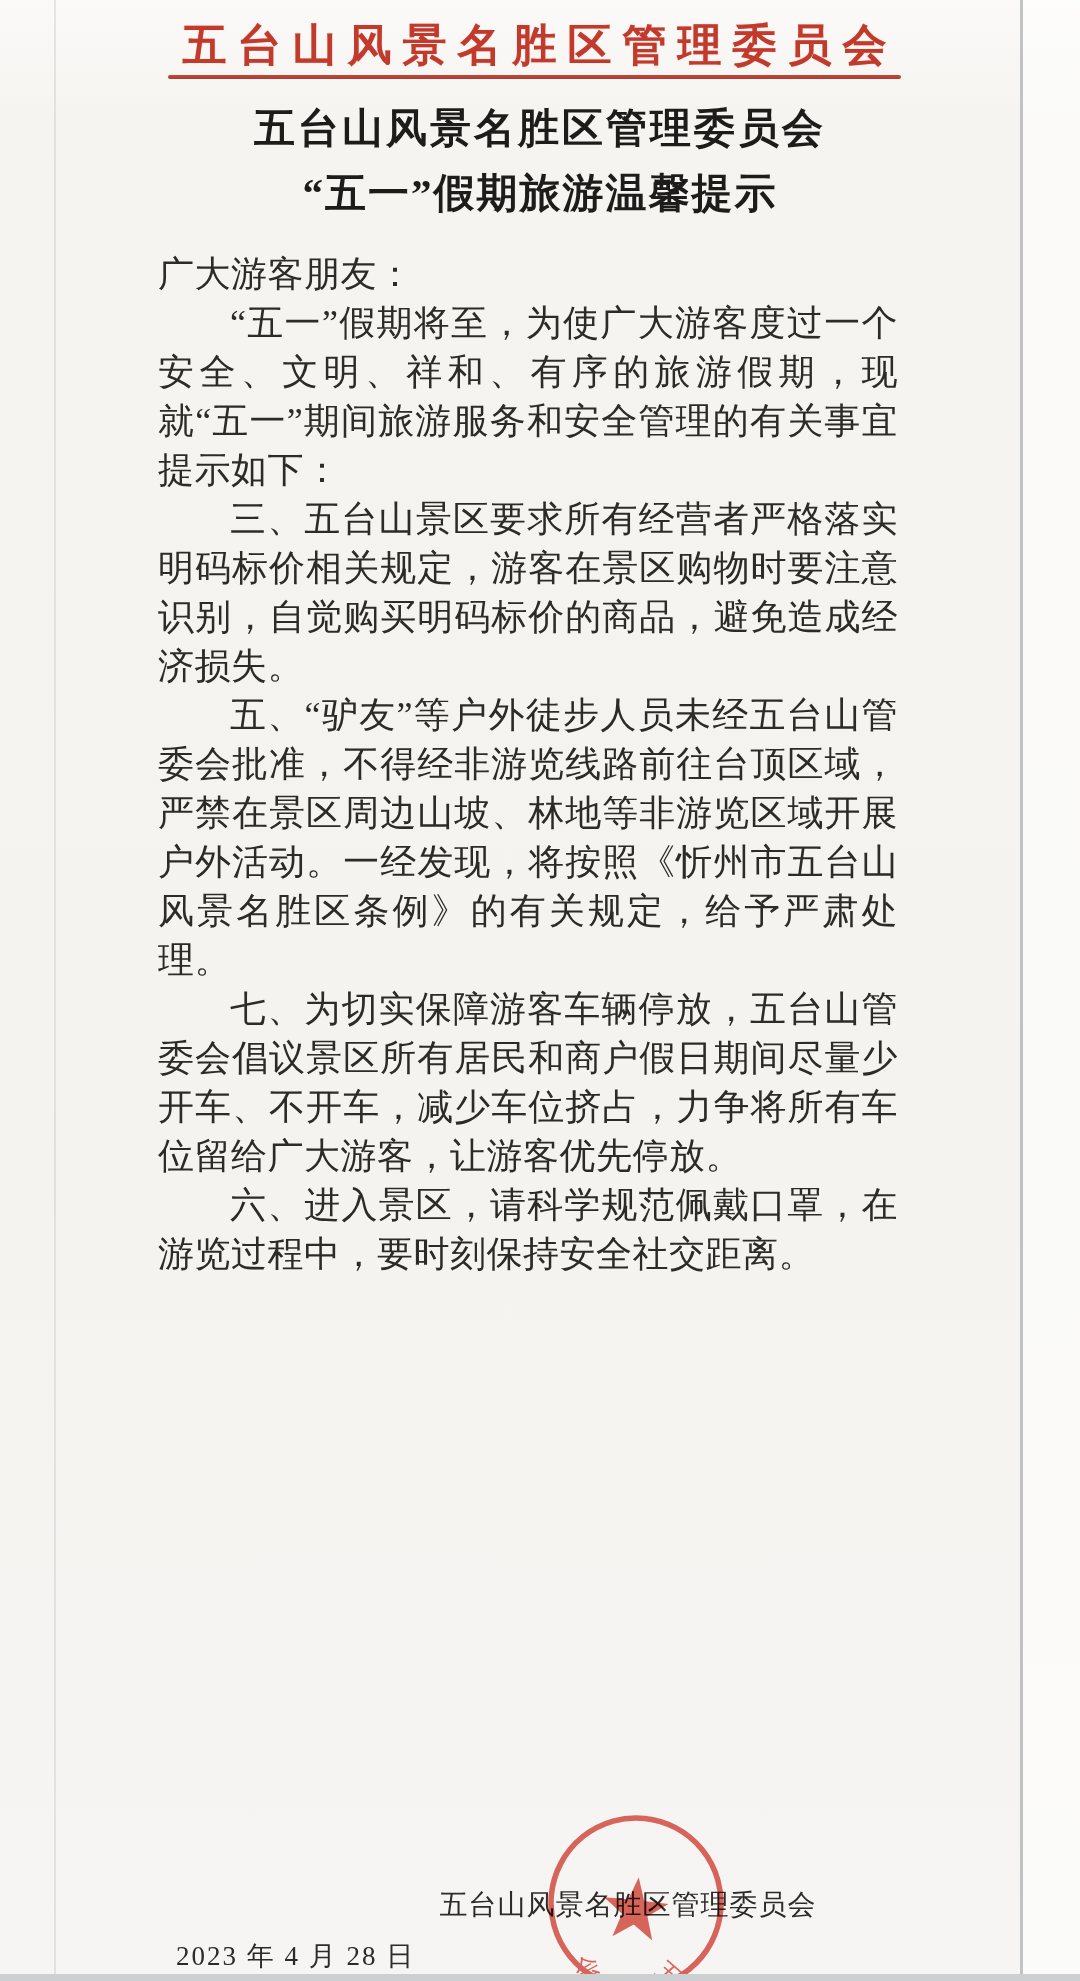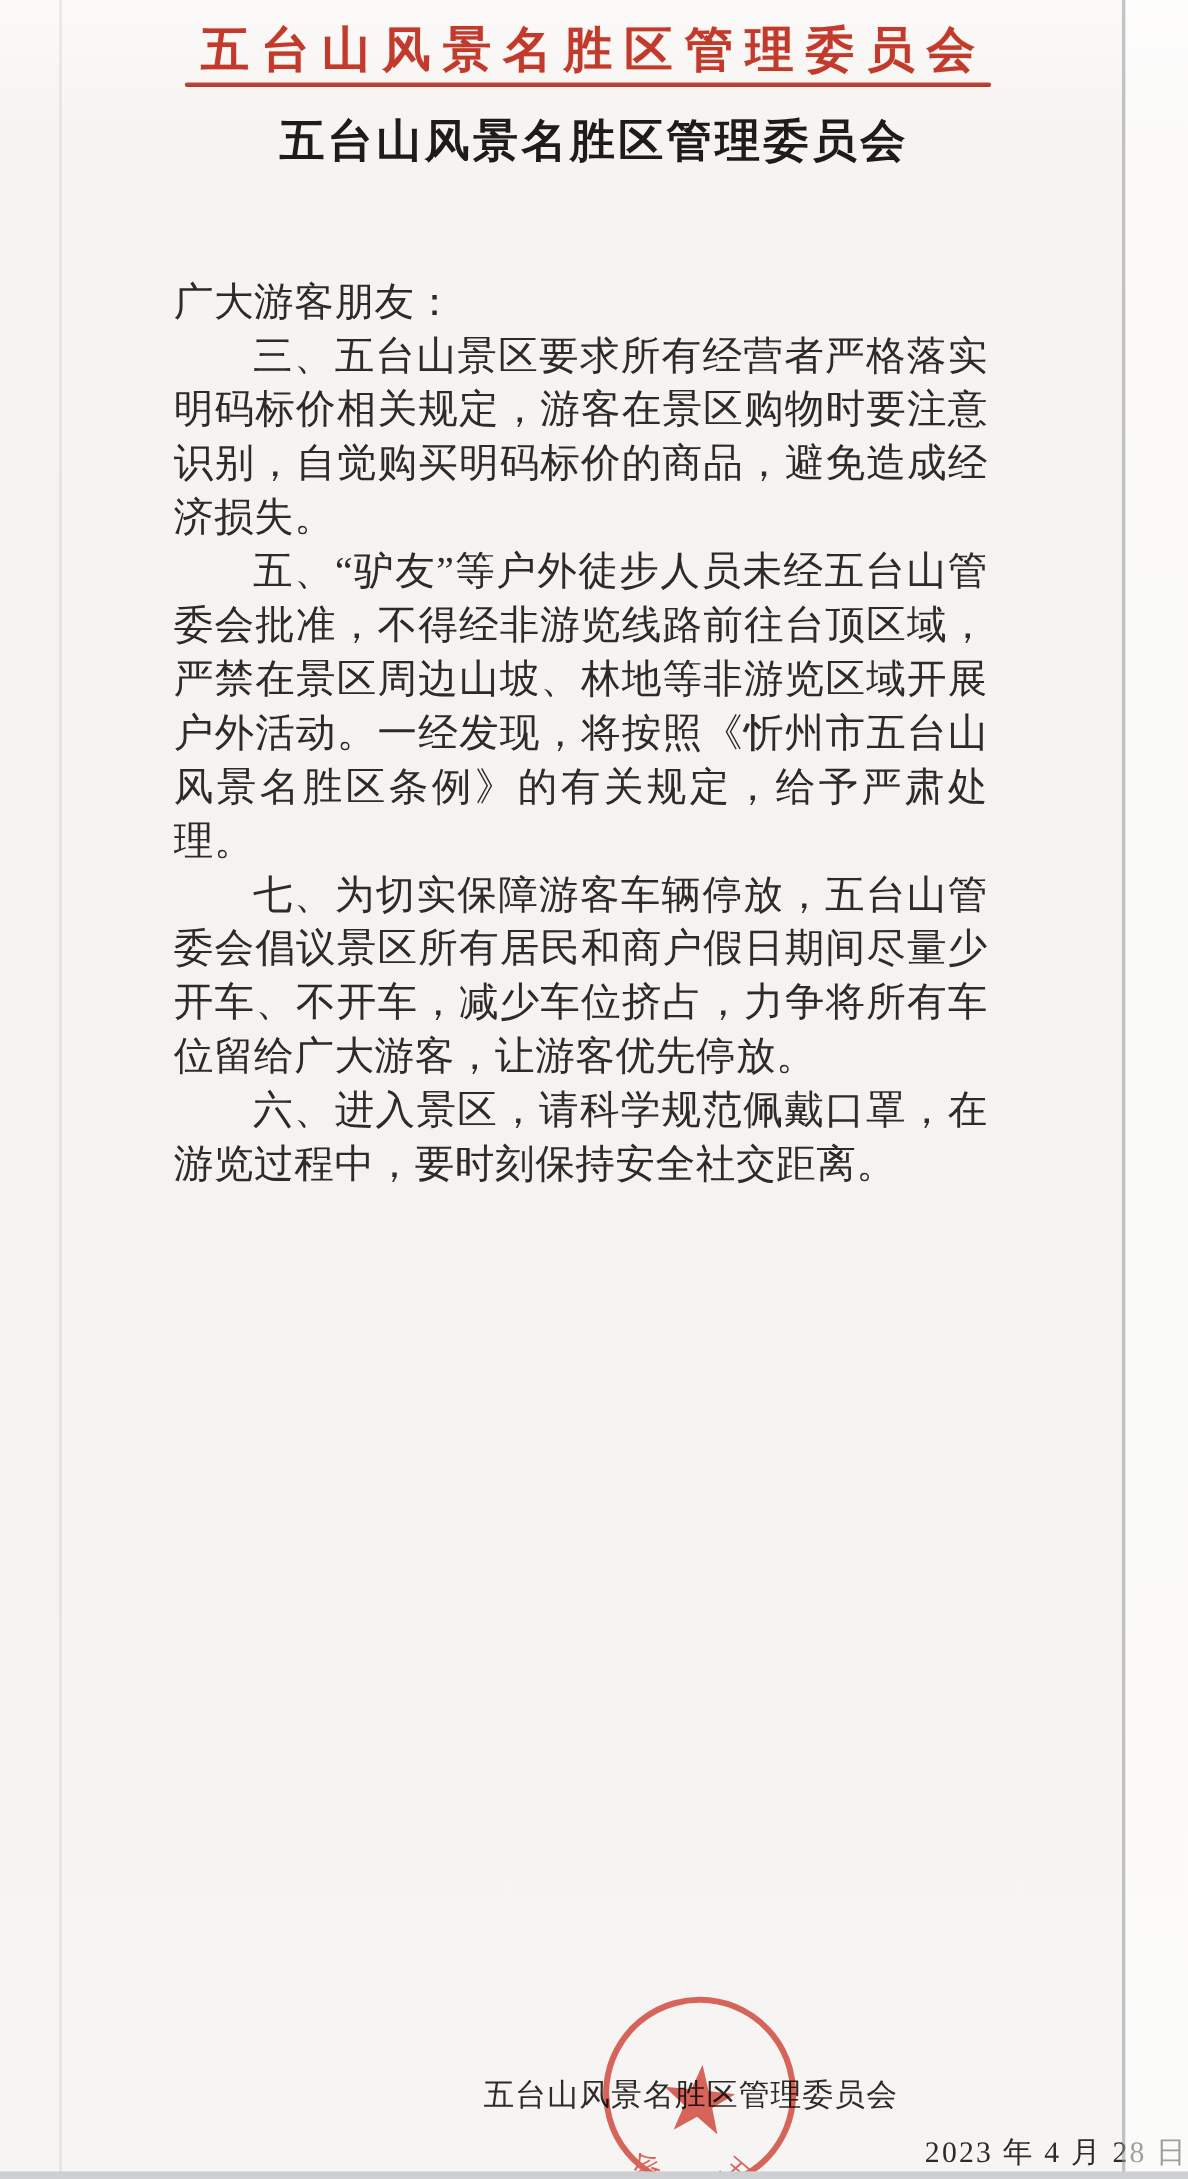--- a/index.html
+++ b/index.html
@@ -56,44 +56,46 @@
   }
   .body-text p{margin:0;padding:0;}
   .body-text p.para{text-indent:2em;}
   
   .sig-name{
     position:absolute;top:1886px;left:176px;width:904px;
     text-align:center;font-size:28px;letter-spacing:1px;color:#2d2b28;
   }
   .sig-date{
     position:absolute;top:1938px;left:176px;width:904px;
-    text-align:right;font-size:27px;letter-spacing:2px;color:#2d2b28;
+    text-align:left;font-size:27px;letter-spacing:2px;color:#2d2b28;
   }
   
   .seal{
     position:absolute;left:545px;top:1812px;width:182px;height:182px;
     opacity:.82;
     mix-blend-mode:multiply;
     transform:rotate(6deg);
   }
 </style>
 </head>
 <body>
 
 <div class="page">
 
   <div class="letterhead">五台山风景名胜区管理委员会</div>
   <div class="red-rule"></div>
 
   <div class="doc-title">
     <div class="t1">五台山风景名胜区管理委员会</div>
+    <div class="t2">“五一”假期旅游温馨提示</div>
   </div>
 
   <div class="body-text">
     <p class="salutation">广大游客朋友：</p>
+    <p class="para">“五一”假期将至，为使广大游客度过一个安全、文明、祥和、有序的旅游假期，现就“五一”期间旅游服务和安全管理的有关事宜提示如下：</p>
     <p class="para">三、五台山景区要求所有经营者严格落实明码标价相关规定，游客在景区购物时要注意识别，自觉购买明码标价的商品，避免造成经济损失。</p>
     <p class="para">五、“驴友”等户外徒步人员未经五台山管委会批准，不得经非游览线路前往台顶区域，严禁在景区周边山坡、林地等非游览区域开展户外活动。一经发现，将按照《忻州市五台山风景名胜区条例》的有关规定，给予严肃处理。</p>
     <p class="para">七、为切实保障游客车辆停放，五台山管委会倡议景区所有居民和商户假日期间尽量少开车、不开车，减少车位挤占，力争将所有车位留给广大游客，让游客优先停放。</p>
     <p class="para">六、进入景区，请科学规范佩戴口罩，在游览过程中，要时刻保持安全社交距离。</p>
   </div>
 
   <div class="sig-name">五台山风景名胜区管理委员会</div>
   <div class="sig-date">2023 年 4 月 28 日</div>
 
   <div class="seal">

